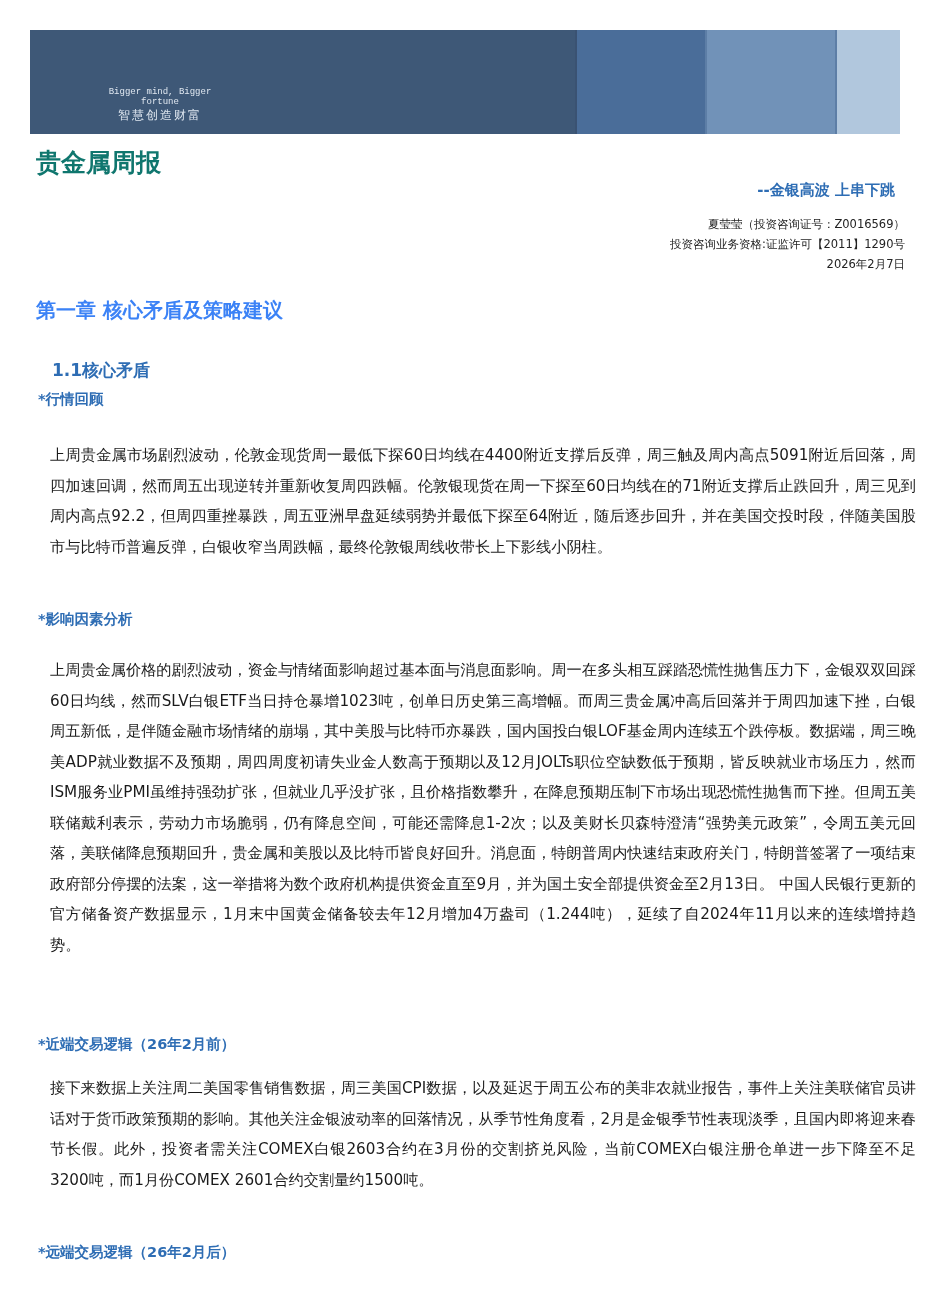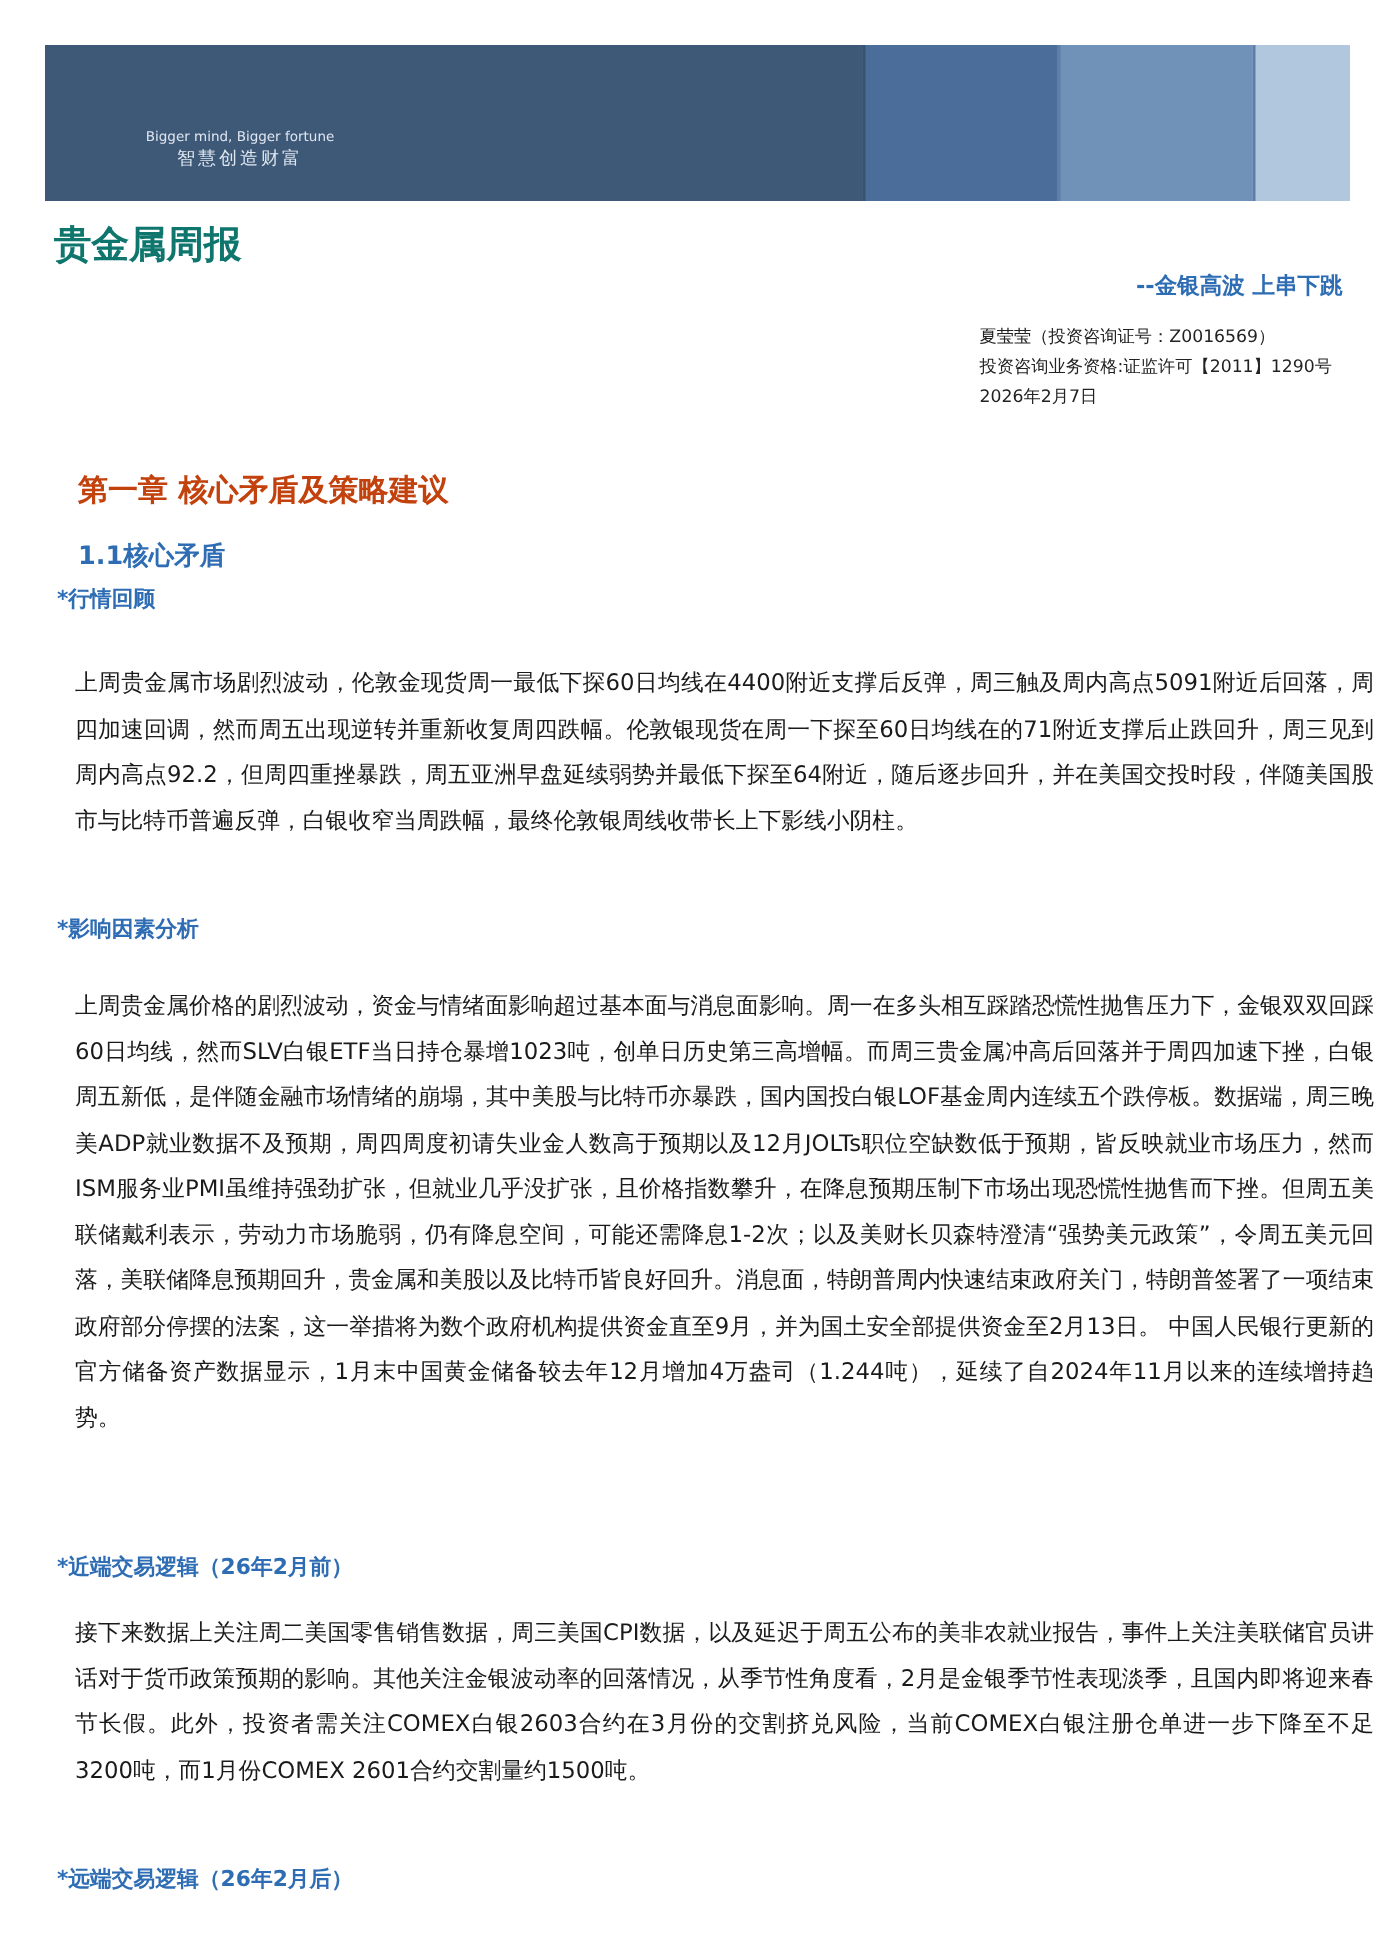--- a/index.html
+++ b/index.html
@@ -3,31 +3,31 @@
 <meta charset="utf-8">
 <style>
   html, body { margin: 0; padding: 0; background: #ffffff; }
   body { width: 930px; height: 1303px; position: relative; overflow: hidden; font-family: "DejaVu Sans", "Liberation Sans", sans-serif; color: #1a1a1a; }
   .banner { position: absolute; left: 30px; top: 30px; width: 870px; height: 104px; background: #3e5877; overflow: hidden; }
   .panel { position: absolute; top: 0; height: 104px; }
   .p1 { left: 545px; width: 130px; background: #4a6d99; border-left: 2px solid #3a5272; }
   .p2 { left: 675px; width: 130px; background: #7192b8; border-left: 2px solid #5d7ea6; }
   .p3 { left: 805px; width: 65px; background: #b1c7dd; border-left: 2px solid #5d7ea6; }
   .slogan { position: absolute; left: 60px; top: 57px; color: #dfe7f0; text-align: center; width: 140px; }
-  .slogan .en { font-size: 9px; letter-spacing: 0; }
+  .slogan .en { font-size: 9px; letter-spacing: 0; font-family: Liberation Mono, monospace; }
   .slogan .cn { font-size: 12px; letter-spacing: 2px; margin-top: 0; }
   .logo { position: absolute; left: 697px; top: 33px; display: flex; align-items: center; }
   .logo-mark { width: 46px; height: 46px; background: #1566b3; border-radius: 3px; position: relative; }
   .logo-text { margin-left: 6px; }
   .logo-cn { font-size: 22px; font-weight: bold; color: #1566b3; letter-spacing: 0; line-height: 24px; }
   .logo-en { font-size: 9px; font-weight: bold; color: #1566b3; line-height: 12px; }
   .title { position: absolute; left: 36px; top: 146px; font-size: 25px; font-weight: bold; color: #0f766e; margin: 0; }
   .subtitle { position: absolute; right: 35px; top: 181px; font-size: 15px; font-weight: bold; color: #2e6db4; }
-  .meta { position: absolute; right: 42px; top: 214px; font-size: 11.5px; line-height: 20px; color: #222; }
-  .chapter { position: absolute; left: 36px; top: 297px; font-size: 20px; font-weight: bold; color: #c2410c; margin: 16px; }
+  .meta { position: absolute; right: 25px; top: 214px; text-align: right; font-size: 11.5px; line-height: 20px; color: #222; }
+  .chapter { position: absolute; left: 36px; top: 297px; font-size: 20px; font-weight: bold; color: #3b82f6; margin: 0; }
   .section { position: absolute; left: 36px; top: 343px; font-size: 17px; font-weight: bold; color: #2e6db4; margin: 16px; }
   .sub { position: absolute; left: 38px; font-size: 14.5px; font-weight: bold; color: #2e6db4; margin: 0; }
   .para { position: absolute; left: 34px; width: 866px; font-size: 15.2px; line-height: 30.5px; margin: 16px; text-align: justify; color: #1a1a1a; }
 </style>
 </head>
 <body>
 
 <div class="banner">
   <div class="panel p1"></div>
   <div class="panel p2"></div>

